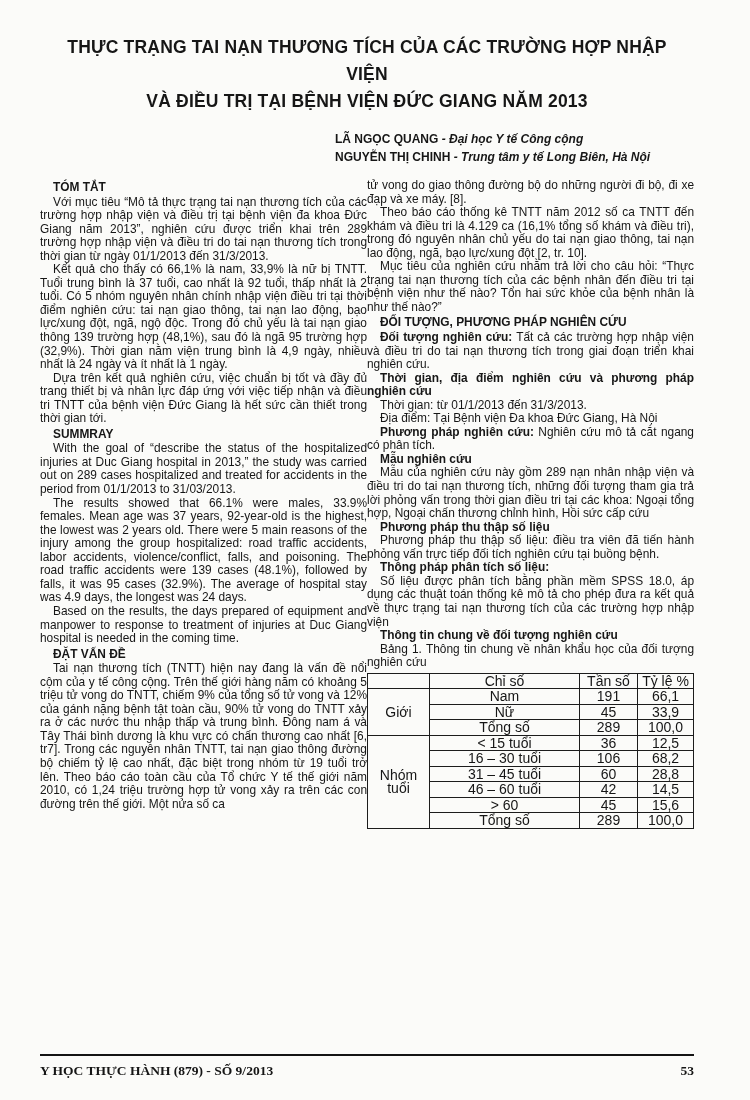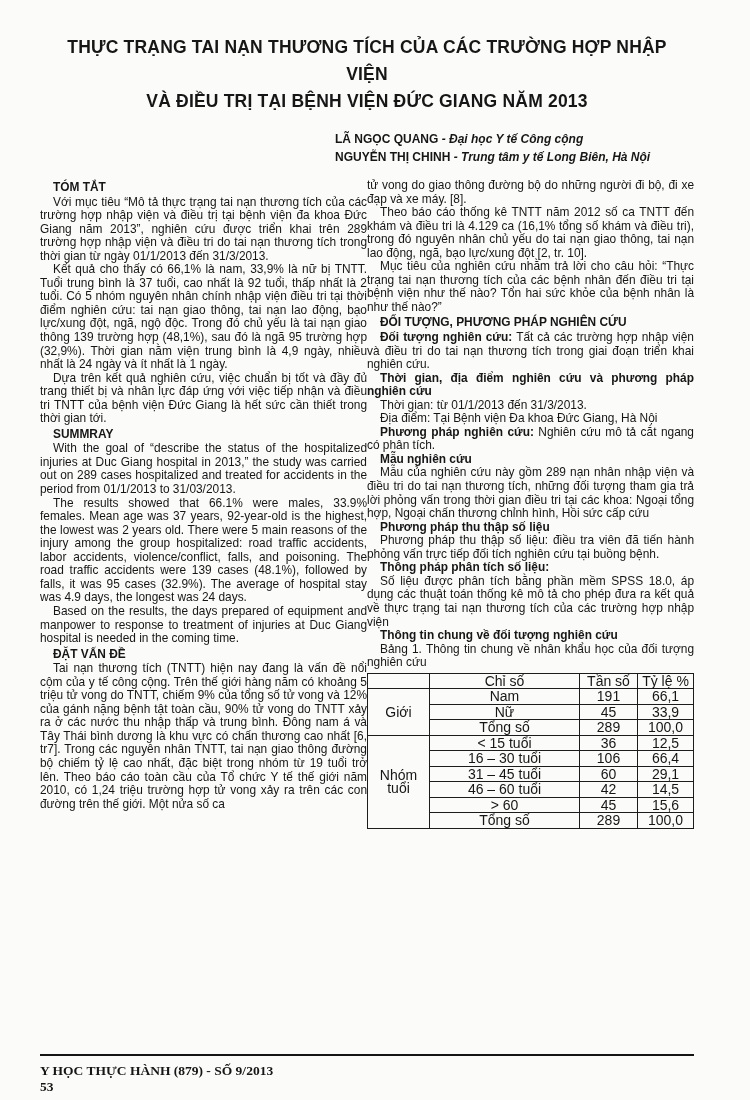--- a/index.html
+++ b/index.html
@@ -49,21 +49,21 @@
   table.dtable .c-ind   { width: 150px; }
   table.dtable .c-freq  { width: 58px; }
   table.dtable .c-pct   { width: 56px; }
 
   .footer {
     position: absolute; left: 40px; right: 40px; top: 1054px;
     border-top: 2px solid #141414;
     padding-top: 7px;
     display: flex; justify-content: space-between; align-items: baseline;
     font-family: "Liberation Serif", serif;
-    font-weight: 700; font-size: 13.5px; flex-direction: column;
+    font-weight: 700; font-size: 13.5px;
   }
 </style>
 </head>
 <body>
 
 <div class="page">
 
   <h1 class="title">
     <span>THỰC TRẠNG TAI NẠN THƯƠNG TÍCH CỦA CÁC TRƯỜNG HỢP NHẬP VIỆN</span><br>
     <span>VÀ ĐIỀU TRỊ TẠI BỆNH VIỆN ĐỨC GIANG NĂM 2013</span>
@@ -152,26 +152,26 @@
           </tr>
           <tr>
             <td rowspan="6">Nhóm tuổi</td>
             <td>&lt; 15 tuổi</td>
             <td>36</td>
             <td>12,5</td>
           </tr>
           <tr>
             <td>16 – 30 tuổi</td>
             <td>106</td>
-            <td>66,4</td>
+            <td>68,2</td>
           </tr>
           <tr>
             <td>31 – 45 tuổi</td>
             <td>60</td>
-            <td>29,1</td>
+            <td>28,8</td>
           </tr>
           <tr>
             <td>46 – 60 tuổi</td>
             <td>42</td>
             <td>14,5</td>
           </tr>
           <tr>
             <td>&gt; 60</td>
             <td>45</td>
             <td>15,6</td>

